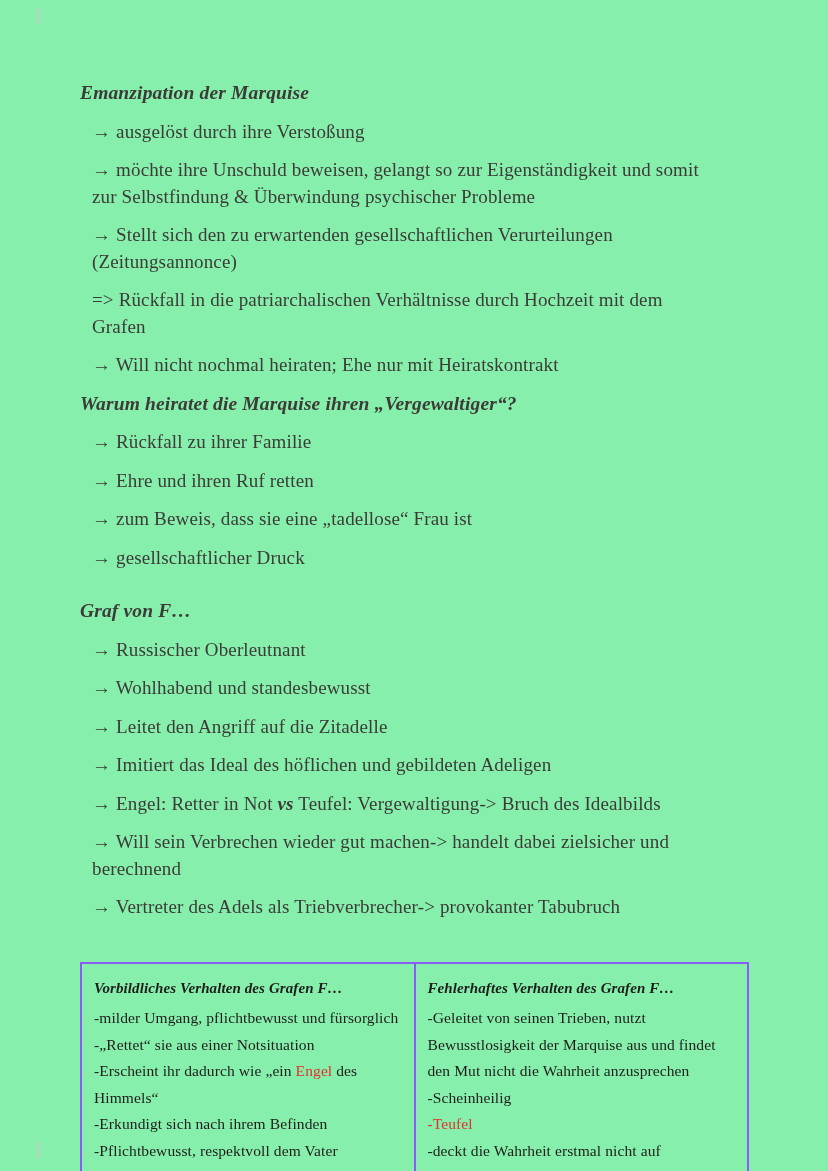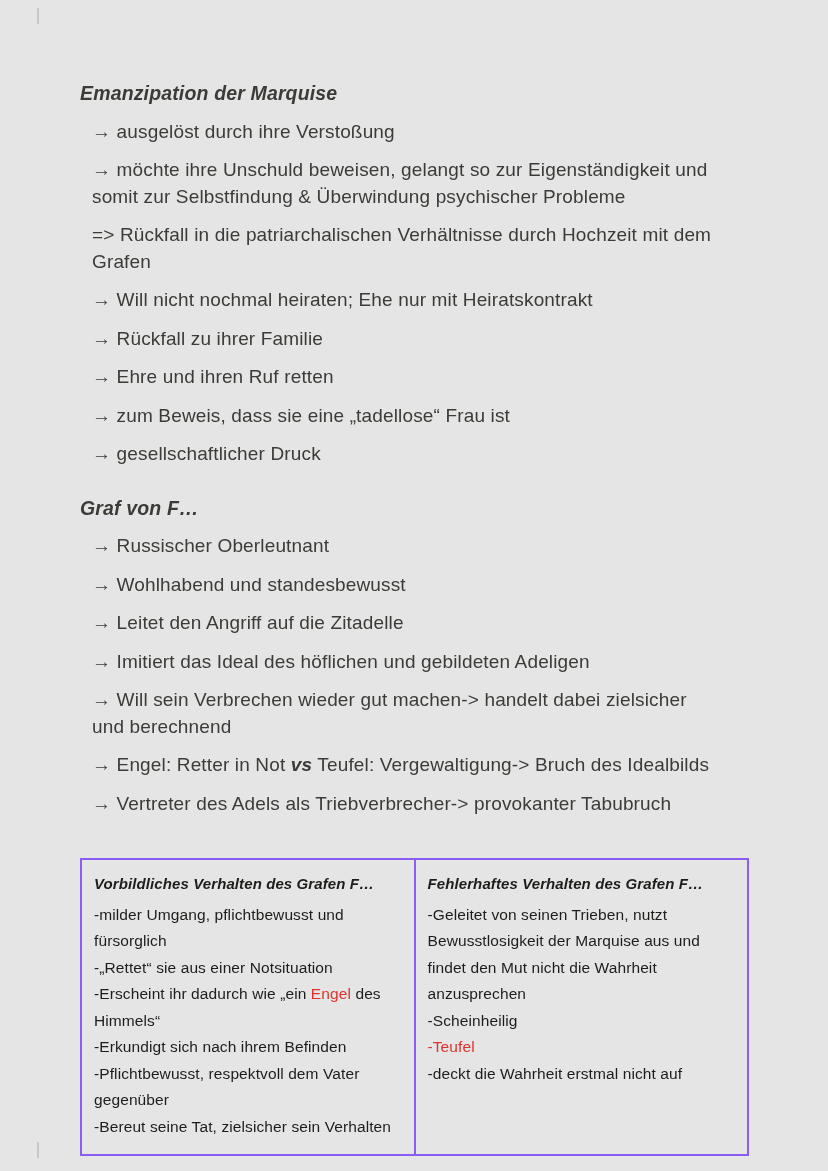--- a/index.html
+++ b/index.html
@@ -1,23 +1,23 @@
 <!DOCTYPE html>
 <html><head>
 <meta charset="utf-8">
 <style>
   html, body { margin: 0; padding: 0; background: #ffffff; }
   .page {
     position: relative;
     width: 828px;
     height: 1171px;
     box-sizing: border-box;
-    background: #e5e5e5;
+    background: #86efac;
     padding: 80px 104px 0 80px;
-    font-family: Liberation Sans, sans-serif;
+    font-family: Liberation Serif, serif;
     font-size: 19px;
     line-height: 26.5px;
     color: #3c3b37;
     letter-spacing: 0.15px;
     overflow: hidden;
   }
   .edge-mark {
     position: absolute;
     left: 37px;
     width: 2px;
@@ -64,39 +64,41 @@
 
 <div class="page">
 
   <div class="edge-mark top"></div>
   <div class="edge-mark bottom"></div>
 
   <section>
     <h2 class="heading">Emanzipation der Marquise</h2>
     <div class="line">→ ausgelöst durch ihre Verstoßung</div>
     <div class="line">→ möchte ihre Unschuld beweisen, gelangt so zur Eigenständigkeit und somit zur Selbstfindung &amp; Überwindung psychischer Probleme</div>
+    <div class="line">→ Stellt sich den zu erwartenden gesellschaftlichen Verurteilungen (Zeitungsannonce)</div>
     <div class="line">=&gt; Rückfall in die patriarchalischen Verhältnisse durch Hochzeit mit dem Grafen</div>
     <div class="line">→ Will nicht nochmal heiraten; Ehe nur mit Heiratskontrakt</div>
   </section>
 
   <section>
+    <h2 class="heading">Warum heiratet die Marquise ihren „Vergewaltiger“?</h2>
     <div class="line">→ Rückfall zu ihrer Familie</div>
     <div class="line">→ Ehre und ihren Ruf retten</div>
     <div class="line">→ zum Beweis, dass sie eine „tadellose“ Frau ist</div>
     <div class="line">→ gesellschaftlicher Druck</div>
   </section>
 
   <section class="gap-top">
     <h2 class="heading">Graf von F…</h2>
     <div class="line">→ Russischer Oberleutnant</div>
     <div class="line">→ Wohlhabend und standesbewusst</div>
     <div class="line">→ Leitet den Angriff auf die Zitadelle</div>
     <div class="line">→ Imitiert das Ideal des höflichen und gebildeten Adeligen</div>
+    <div class="line"><span>→ Engel: Retter in Not </span><span class="bi">vs</span><span> Teufel: Vergewaltigung-&gt; Bruch des Idealbilds</span></div>
     <div class="line">→ Will sein Verbrechen wieder gut machen-&gt; handelt dabei zielsicher und berechnend</div>
-    <div class="line"><span>→ Engel: Retter in Not </span><span class="bi">vs</span><span> Teufel: Vergewaltigung-&gt; Bruch des Idealbilds</span></div>
     <div class="line">→ Vertreter des Adels als Triebverbrecher-&gt; provokanter Tabubruch</div>
   </section>
 
   <table class="ftable">
     <tbody>
       <tr>
         <td>
           <div class="cell-header">Vorbildliches Verhalten des Grafen F…</div>
           <div>-milder Umgang, pflichtbewusst und fürsorglich</div>
           <div>-„Rettet“ sie aus einer Notsituation</div>

